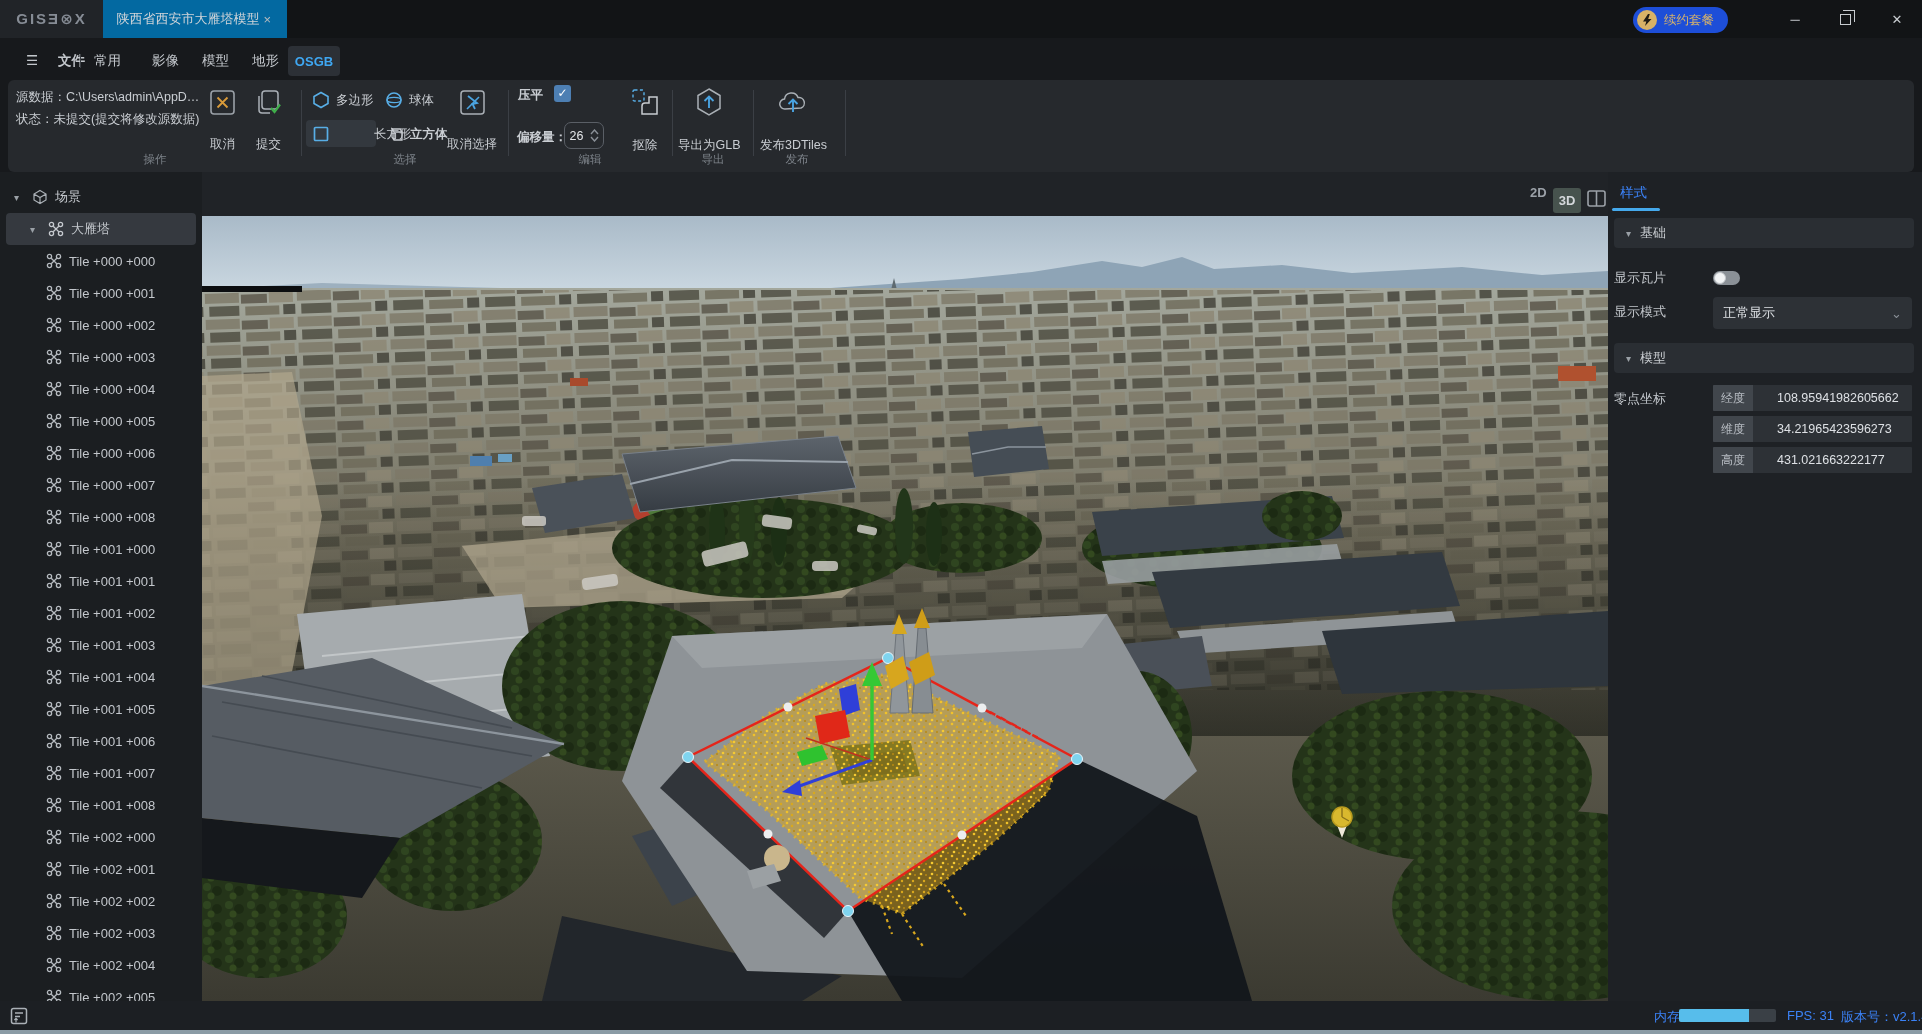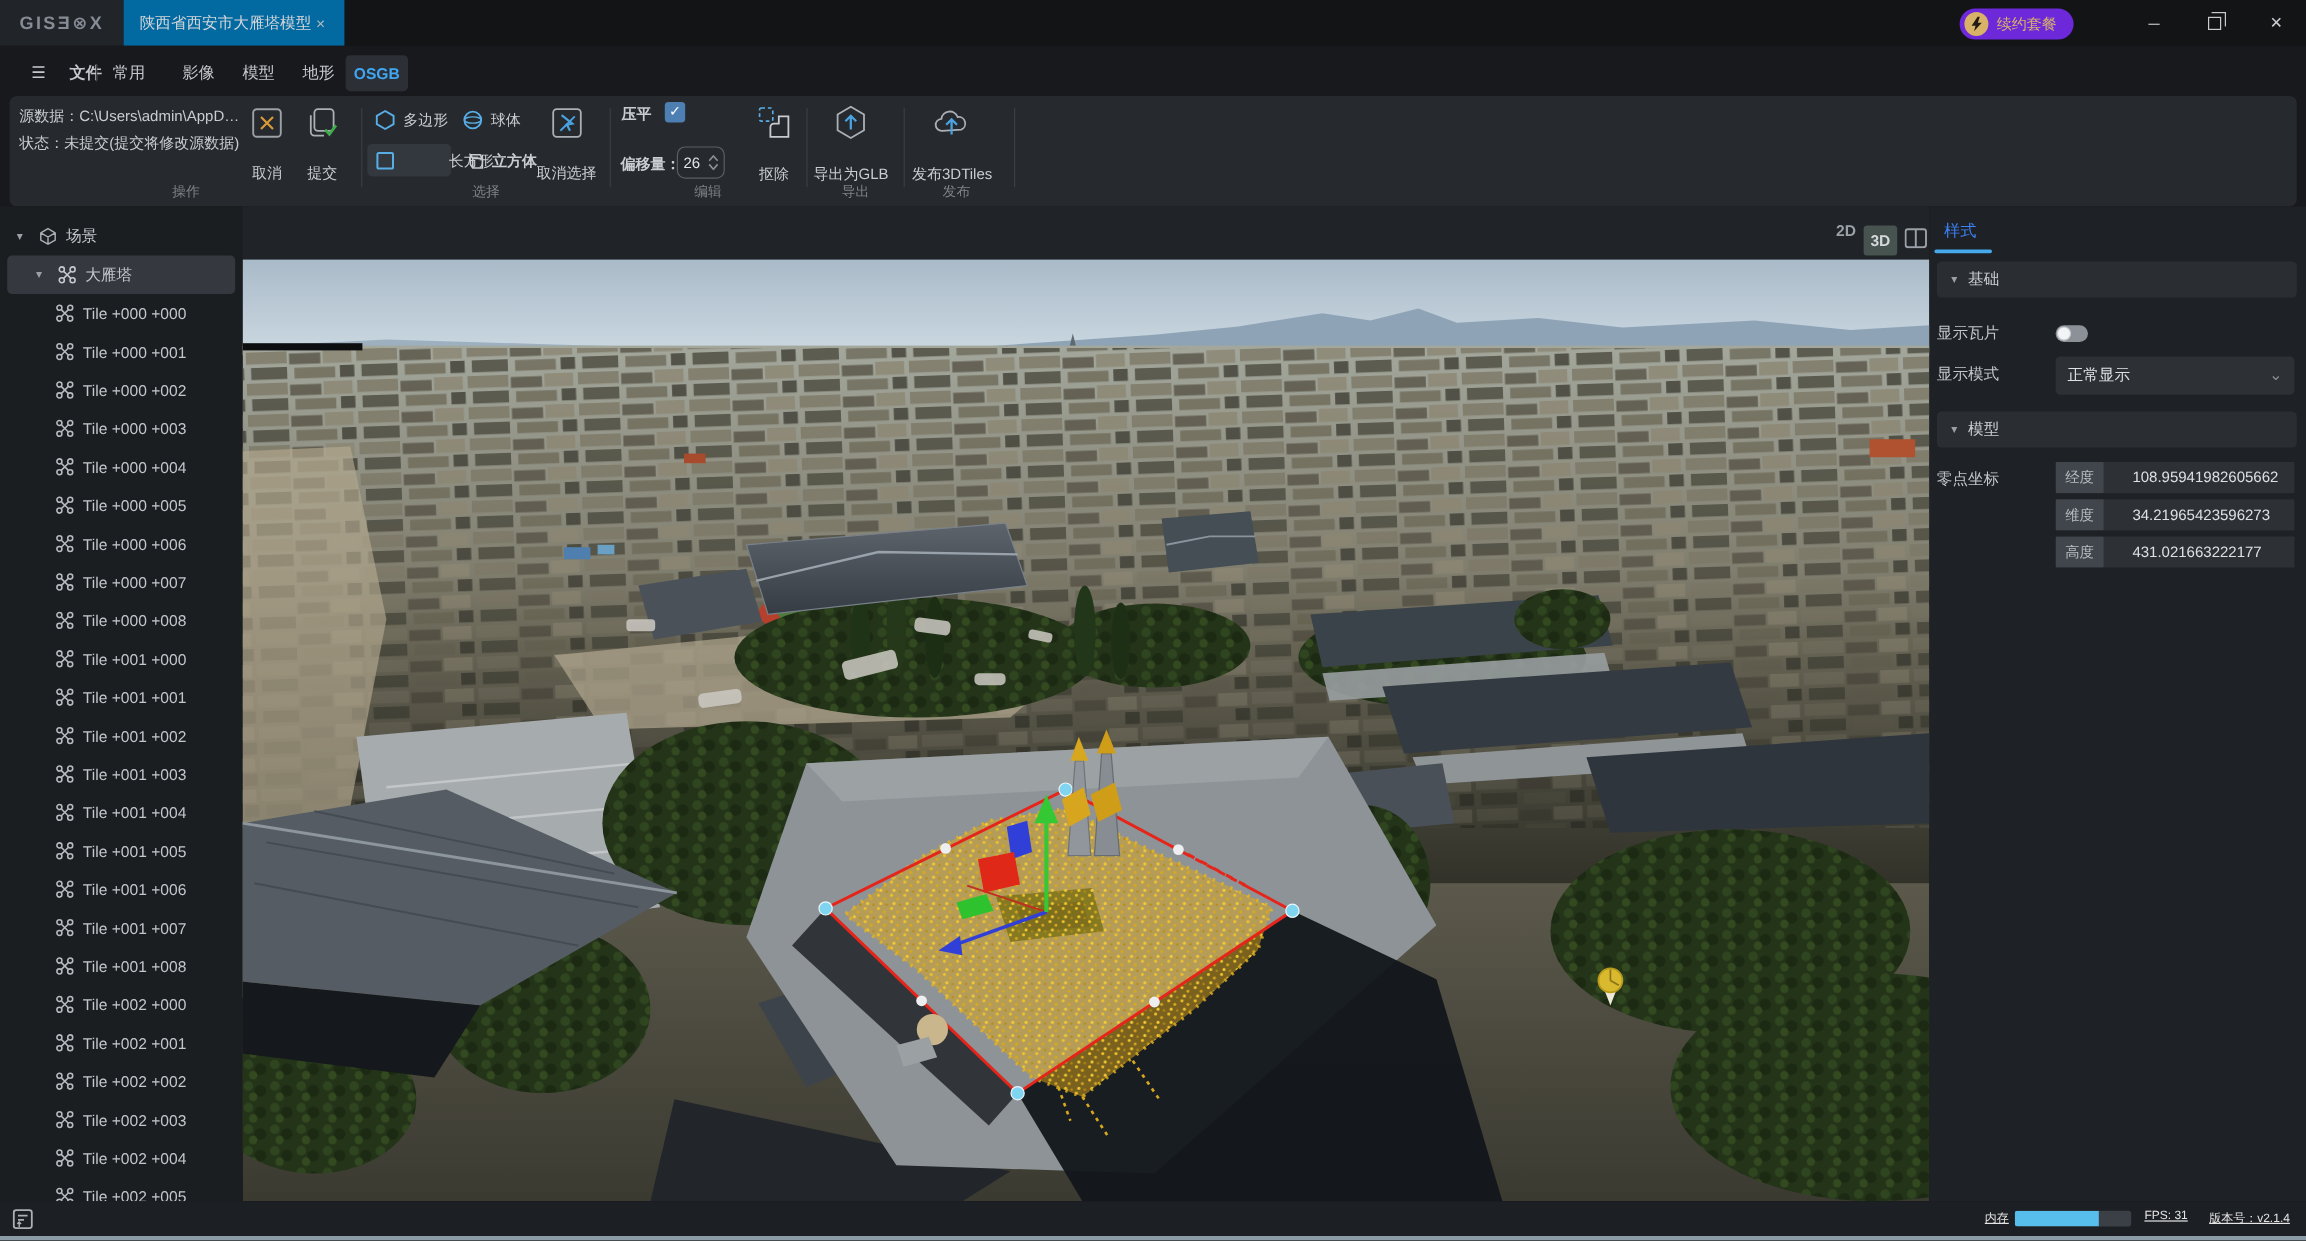--- a/index.html
+++ b/index.html
@@ -6,21 +6,21 @@
   *{box-sizing:border-box;font-family:"Liberation Sans","DejaVu Sans",sans-serif;}
   .app{position:relative;width:1922px;height:1034px;background:#17191c;overflow:hidden;color:#c6cace;}
   .abs{position:absolute;}
   
   .titlebar{position:absolute;left:0;top:0;width:1922px;height:38px;background:#121416;}
   .logoblock{position:absolute;left:0;top:0;width:103px;height:38px;background:#212428;display:flex;align-items:center;justify-content:center;}
   .logo{font-size:15px;font-weight:bold;letter-spacing:2px;color:#868c95;}
   .doctab{position:absolute;left:103px;top:0;width:184px;height:38px;background:#0369a1;display:flex;align-items:center;padding:0 12px;text-align:right;}
   .doctab .t{font-size:13px;color:#d2d5d9;flex:1;white-space:nowrap;}
   .doctab .x{font-size:13px;color:#b7bbbf;padding:2px 4px;cursor:default;}
-  .renew{position:absolute;left:1633px;top:7px;height:26px;background:#6d28d9;border-radius:13px;display:flex;align-items:center;padding:0 14px 0 4px;gap:7px;}
+  .renew{position:absolute;left:1633px;top:7px;height:26px;background:#1d4ed8;border-radius:13px;display:flex;align-items:center;padding:0 14px 0 4px;gap:7px;}
   .renew .ic{width:20px;height:20px;border-radius:50%;background:#d8b266;display:flex;align-items:center;justify-content:center;}
   .renew .tx{font-size:12.5px;color:#d9b469;}
   .winctl{position:absolute;top:0;height:38px;width:46px;display:flex;align-items:center;justify-content:center;color:#c8ccd0;font-size:13px;}
   .restore-sq{width:11px;height:11px;border:1.4px solid #c8ccd0;position:relative;}
   .restore-sq:before{content:"";position:absolute;left:2px;top:-4.6px;width:11px;height:11px;border:1.4px solid #c8ccd0;border-left:none;border-bottom:none;}
   
   .menubar{position:absolute;left:0;top:38px;width:1922px;height:42px;}
   .mitem{position:absolute;top:14px;font-size:13.5px;color:#c3c7cc;}
   .osgbtab{position:absolute;left:288px;top:8px;width:52px;height:30px;background:#2c3036;border-radius:4px;display:flex;align-items:center;justify-content:center;font-size:13px;font-weight:bold;color:#3fa7f2;}
   .msep{position:absolute;left:80px;top:16px;width:1px;height:14px;background:#3a3e43;}
@@ -58,21 +58,21 @@
   .plabel{position:absolute;left:6px;font-size:13px;color:#c3c7cc;}
   .toggle{position:absolute;left:105px;width:27px;height:14px;background:#8b9197;border-radius:7px;}
   .toggle .knob{position:absolute;left:1px;top:1px;width:12px;height:12px;border-radius:50%;background:#f2f4f5;border:1px solid #c4c8cc;}
   .ddown{position:absolute;left:105px;width:199px;height:28px;background:#2d3136;border-radius:4px;display:flex;align-items:center;font-size:13px;color:#dde0e4;padding:16px 10px;text-align:center;}
   .ddown .chev{margin-left:auto;color:#8a9097;}
   .coordrow{position:relative;width:199px;height:26px;background:#2d3136;border-radius:1px;margin-bottom:5px;display:flex;align-items:center;overflow:hidden;gap:15px;}
   .coordrow .chip{width:40px;height:26px;background:#41464c;color:#b9bec4;font-size:12px;display:flex;align-items:center;justify-content:center;flex:none;}
   .coordrow .val{font-size:12.5px;color:#dde0e4;padding-left:9px;white-space:nowrap;}
   
   .statusbar{position:absolute;left:0;top:1001px;width:1922px;height:29px;background:#1c1f23;}
-  .sbtext{position:absolute;top:7px;font-size:10px;color:#e5e5e5;white-space:nowrap;text-decoration:underline;}
+  .sbtext{position:absolute;top:7px;font-size:13px;color:#3b82f6;white-space:nowrap;}
   .membar{position:absolute;left:1679px;top:8px;width:97px;height:13px;background:#3a4046;border-radius:2px;overflow:hidden;}
   .membar .fill{height:100%;background:#57bdeb;}
   .bottomedge{position:absolute;left:0;top:1030px;width:1922px;height:4px;background:#9fb3bd;opacity:.85;}
 </style>
 </head>
 <body>
 
 <div class="app">
 
   <div class="titlebar">

